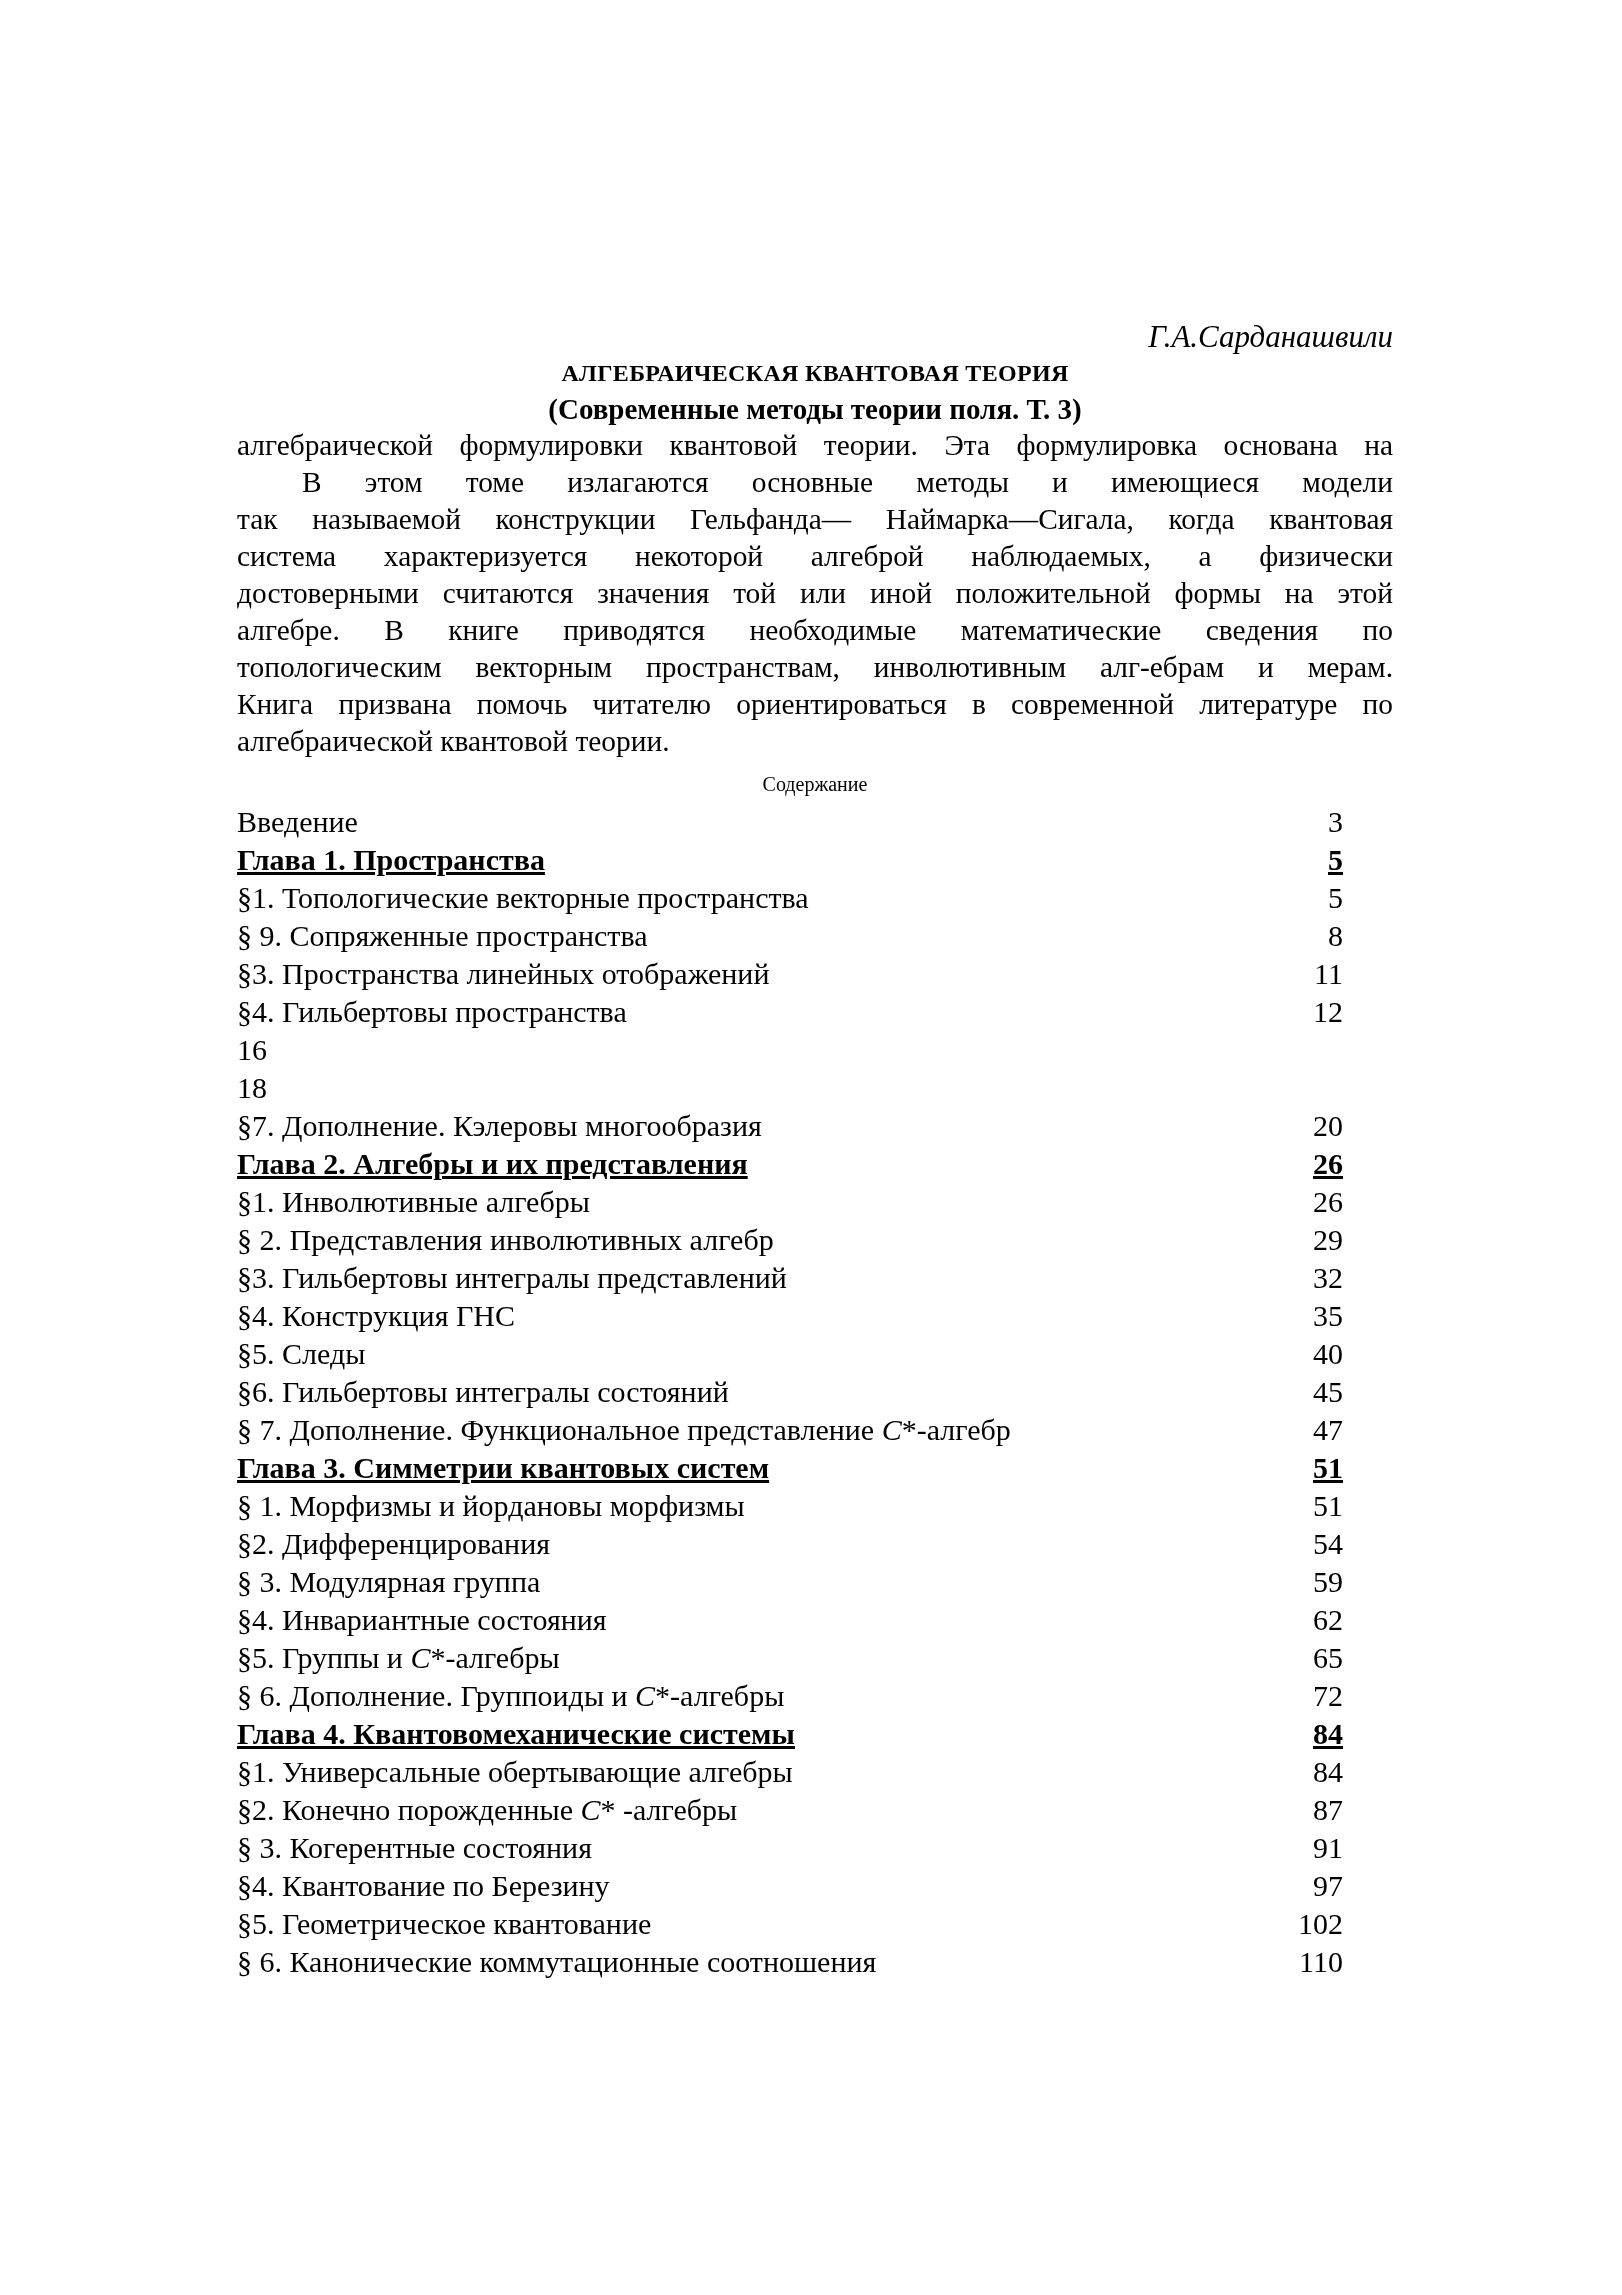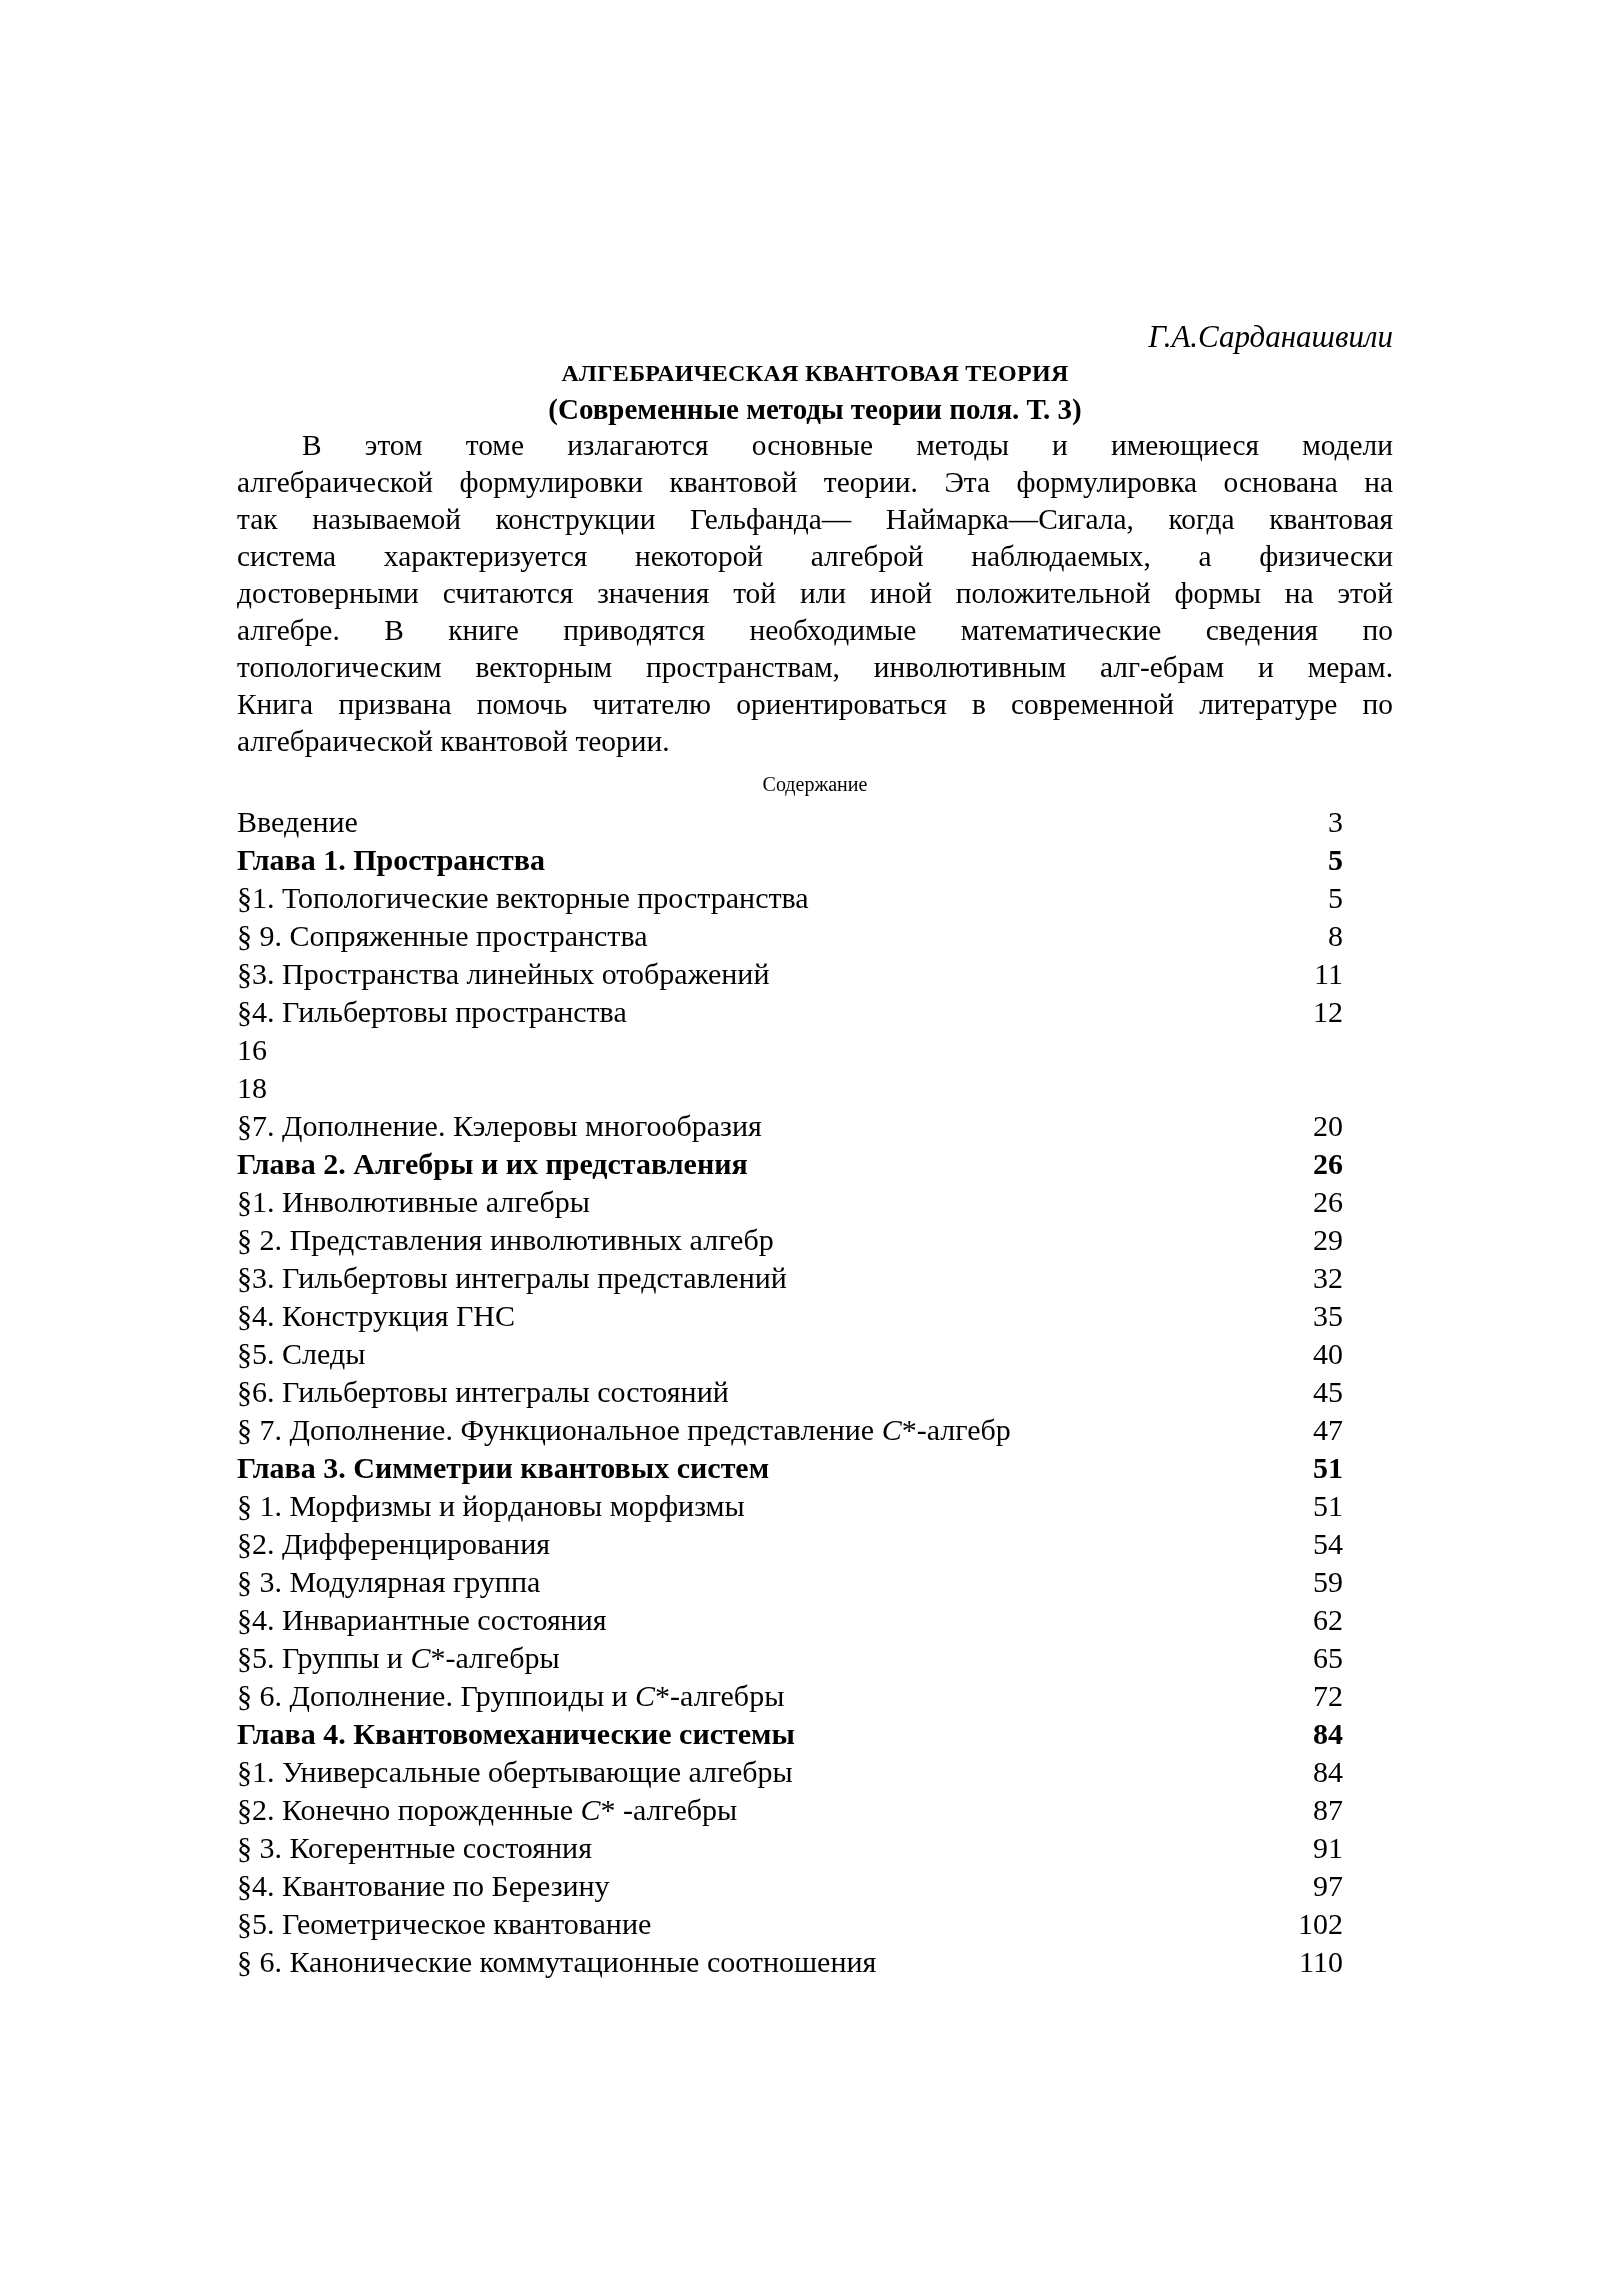--- a/index.html
+++ b/index.html
@@ -57,36 +57,36 @@
     margin-top:0;
   }
   .toc-row {
     display:flex;
     justify-content:space-between;
     align-items:flex-end;
     line-height:38px;
     height:38px;
     white-space:nowrap;
   }
-  .toc-row.bold { font-weight:bold; }
+  .toc-row.bold { font-weight:bold;text-decoration:underline; }
   .toc-row .label { text-align:left; }
   .toc-row .pg { text-align:right; }
   .mi { font-style:italic; font-family:"Liberation Serif","DejaVu Serif",serif; }
 </style>
 </head>
 <body>
 
 <div class="page">
   <div class="content">
     <div class="author">Г.А.Сарданашвили</div>
     <div class="title">АЛГЕБРАИЧЕСКАЯ КВАНТОВАЯ ТЕОРИЯ</div>
     <div class="subtitle">(Современные методы теории поля. Т. 3)</div>
     <div class="abstract">
+        <div class="line">алгебраической формулировки квантовой теории. Эта формулировка основана на</div>
         <div class="line first">В этом томе излагаются основные методы и имеющиеся модели</div>
-        <div class="line">алгебраической формулировки квантовой теории. Эта формулировка основана на</div>
         <div class="line">так называемой конструкции Гельфанда— Наймарка—Сигала, когда квантовая</div>
         <div class="line">система характеризуется некоторой алгеброй наблюдаемых, а физически</div>
         <div class="line">достоверными считаются значения той или иной положительной формы на этой</div>
         <div class="line">алгебре. В книге приводятся необходимые математические сведения по</div>
         <div class="line">топологическим векторным пространствам, инволютивным алг-ебрам и мерам.</div>
         <div class="line">Книга призвана помочь читателю ориентироваться в современной литературе по</div>
         <div class="line last">алгебраической квантовой теории.</div>
       </div>
     <div class="toc-heading">Содержание</div>
     <div class="toc">

